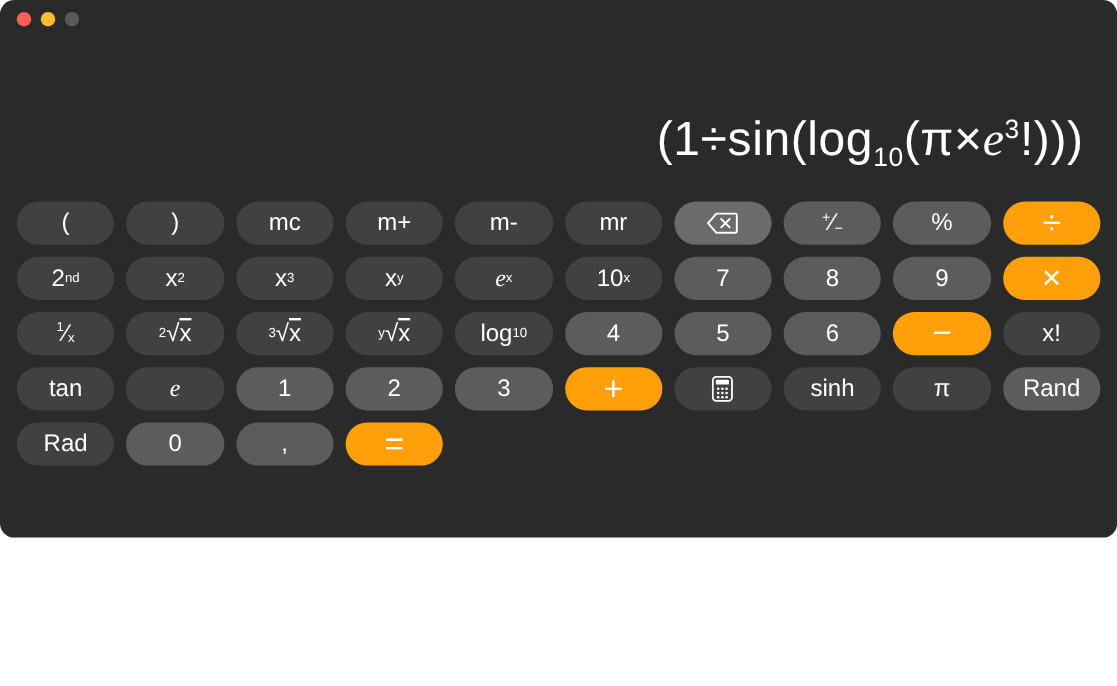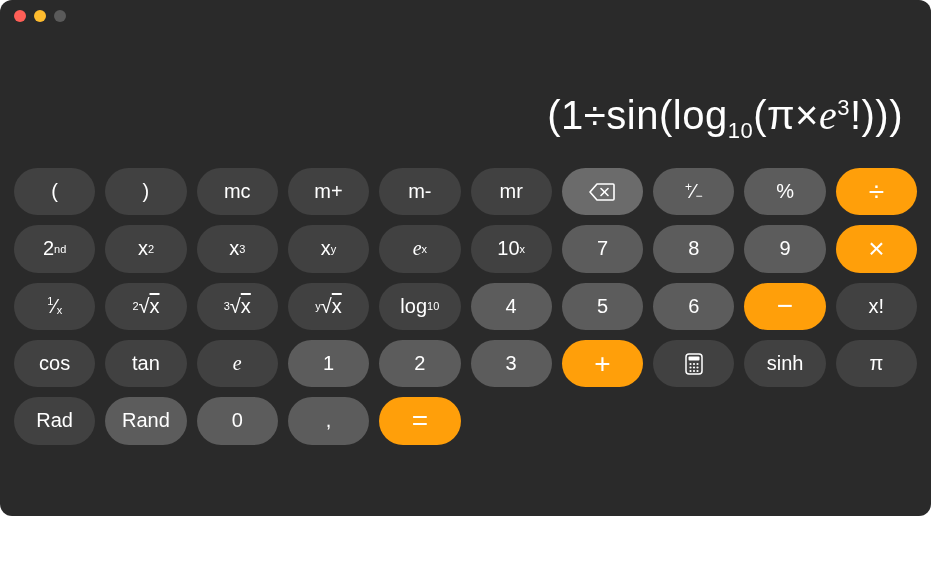--- a/index.html
+++ b/index.html
@@ -5,21 +5,21 @@
   * { box-sizing: border-box; margin: 0; padding: 0; }
   body {
     background: #fff;
     font-family: -apple-system, BlinkMacSystemFont, "Helvetica Neue", sans-serif;
     width: 931px;
     height: 572px;
     overflow: hidden;
   }
   .window {
     width: 931px;
-    height: 516px;
+    height: 448px;
     background: #2a2a2a;
     border-radius: 12px;
     overflow: hidden;
     position: relative;
     display: flex;
     flex-direction: column;
   }
   .titlebar {
     height: 32px;
     display: flex;
@@ -126,21 +126,20 @@
       <button class="key dark"><span style="font-size:11px;position:relative;top:-5px">1</span>⁄<span style="font-size:11px;position:relative;top:4px">x</span></button>
       <button class="key dark"><sup>2</sup>√<span style="text-decoration:overline">x</span></button>
       <button class="key dark"><sup>3</sup>√<span style="text-decoration:overline">x</span></button>
       <button class="key dark"><sup>y</sup>√<span style="text-decoration:overline">x</span></button>
       <button class="key dark">log<sub>10</sub></button>
       <button class="key light">4</button>
       <button class="key light">5</button>
       <button class="key light">6</button>
       <button class="key orange op">−</button>
       <button class="key dark">x!</button>
-      <button class="key dark">cos</button>
       <button class="key dark">tan</button>
       <button class="key dark">
         <span class="ital">e</span>
       </button>
       <button class="key light">1</button>
       <button class="key light">2</button>
       <button class="key light">3</button>
       <button class="key orange op">+</button>
       <button class="key dark">
         <svg width="18" height="22" viewBox="0 0 18 22" fill="none">
@@ -152,19 +151,19 @@
           <circle cx="5.5" cy="14.5" r="1.1" fill="#fff"></circle>
           <circle cx="9" cy="14.5" r="1.1" fill="#fff"></circle>
           <circle cx="12.5" cy="14.5" r="1.1" fill="#fff"></circle>
           <circle cx="5.5" cy="18" r="1.1" fill="#fff"></circle>
           <circle cx="9" cy="18" r="1.1" fill="#fff"></circle>
           <circle cx="12.5" cy="18" r="1.1" fill="#fff"></circle>
         </svg>
       </button>
       <button class="key dark">sinh</button>
       <button class="key dark">π</button>
+      <button class="key light">Rand</button>
       <button class="key dark">Rad</button>
-      <button class="key light">Rand</button>
       <button class="key light">0</button>
       <button class="key light">,</button>
       <button class="key orange op">=</button>
     </div>
 </div>
 
 </body></html>

